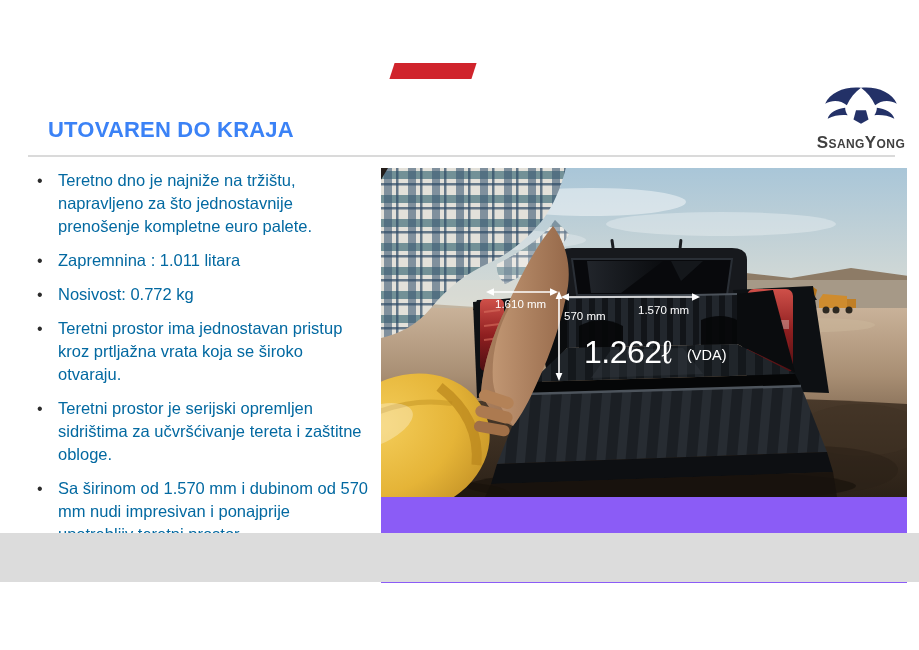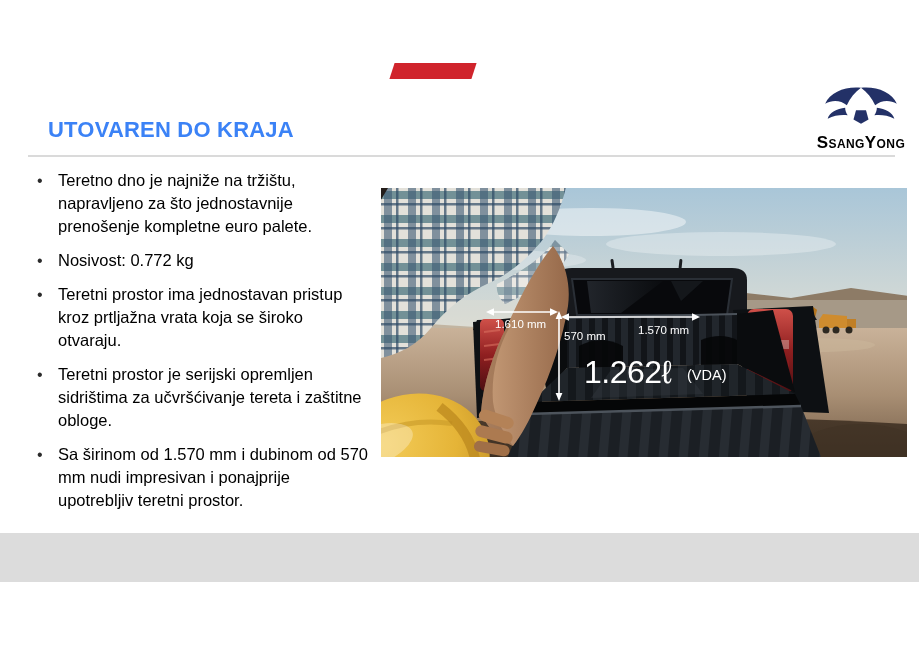--- a/index.html
+++ b/index.html
@@ -11,40 +11,40 @@
     position:absolute;left:392px;top:63px;width:82px;height:16px;
     background:#d0242c;transform:skewX(-18deg);
   }
   .logo{
     position:absolute;top:82px;right:8px;width:100px;
     display:flex;flex-direction:column;align-items:center;
   }
   .logo .emblem{display:block;}
   .wordmark{
     font-variant:small-caps;font-weight:700;font-size:17px;letter-spacing:.4px;
-    color:#000000;margin-top:1px;white-space:nowrap;
+    color:#404040;margin-top:1px;white-space:nowrap;
     font-family:"Liberation Sans",sans-serif;
   }
   .title{
     position:absolute;left:35px;top:104px;margin:13px;
     font-size:22px;font-weight:700;color:#3b82f6;letter-spacing:.2px;
   }
   .divider{
     position:absolute;left:28px;right:24px;top:155px;height:2px;background:#dadada;
   }
   .bullets{
     position:absolute;left:34px;top:169px;width:334px;margin:0;padding:0;list-style:none;
-    color:#000000;font-size:16.5px;line-height:23px;
+    color:#0369a1;font-size:16.5px;line-height:23px;
   }
   .bullets li{position:relative;padding-left:24px;margin:0 0 11px 0;}
   .bullets li::before{
     content:"\2022";position:absolute;left:3px;top:0;font-size:16px;color:#2b2b2b;
   }
   .photo{
-    position:absolute;left:381px;top:188px;width:526px;height:269px;overflow:hidden;
+    position:absolute;left:381px;top:168px;width:526px;height:415px;overflow:hidden;
     background:#8b5cf6;
   }
   .footer-band{
     position:absolute;left:0;top:533px;width:919px;height:49px;background:#dcdcdc;
   }
   svg text{font-family:"Liberation Sans",sans-serif;}
 </style>
 </head>
 <body>
 
@@ -63,20 +63,21 @@
       </g>
     </svg>
     <div class="wordmark">SsangYong</div>
   </div>
 
   <h1 class="title">UTOVAREN DO KRAJA</h1>
   <div class="divider"></div>
 
   <ul class="bullets">
     <li>Teretno dno je najniže na tržištu, napravljeno za što jednostavnije prenošenje kompletne euro palete.</li>
+    <li>Zapremnina : 1.011 litara</li>
     <li>Nosivost: 0.772 kg</li>
     <li>Teretni prostor ima jednostavan pristup kroz prtljažna vrata koja se široko otvaraju.</li>
     <li>Teretni prostor je serijski opremljen sidrištima za učvršćivanje tereta i zaštitne obloge.</li>
     <li>Sa širinom od 1.570 mm i dubinom od 570 mm nudi impresivan i ponajprije upotrebljiv teretni prostor.</li>
   </ul>
 
   <div class="photo">
     <svg width="526" height="329" viewBox="0 0 526 329">
       <defs>
         <linearGradient id="sky" x1="0" y1="0" x2="0" y2="1">

